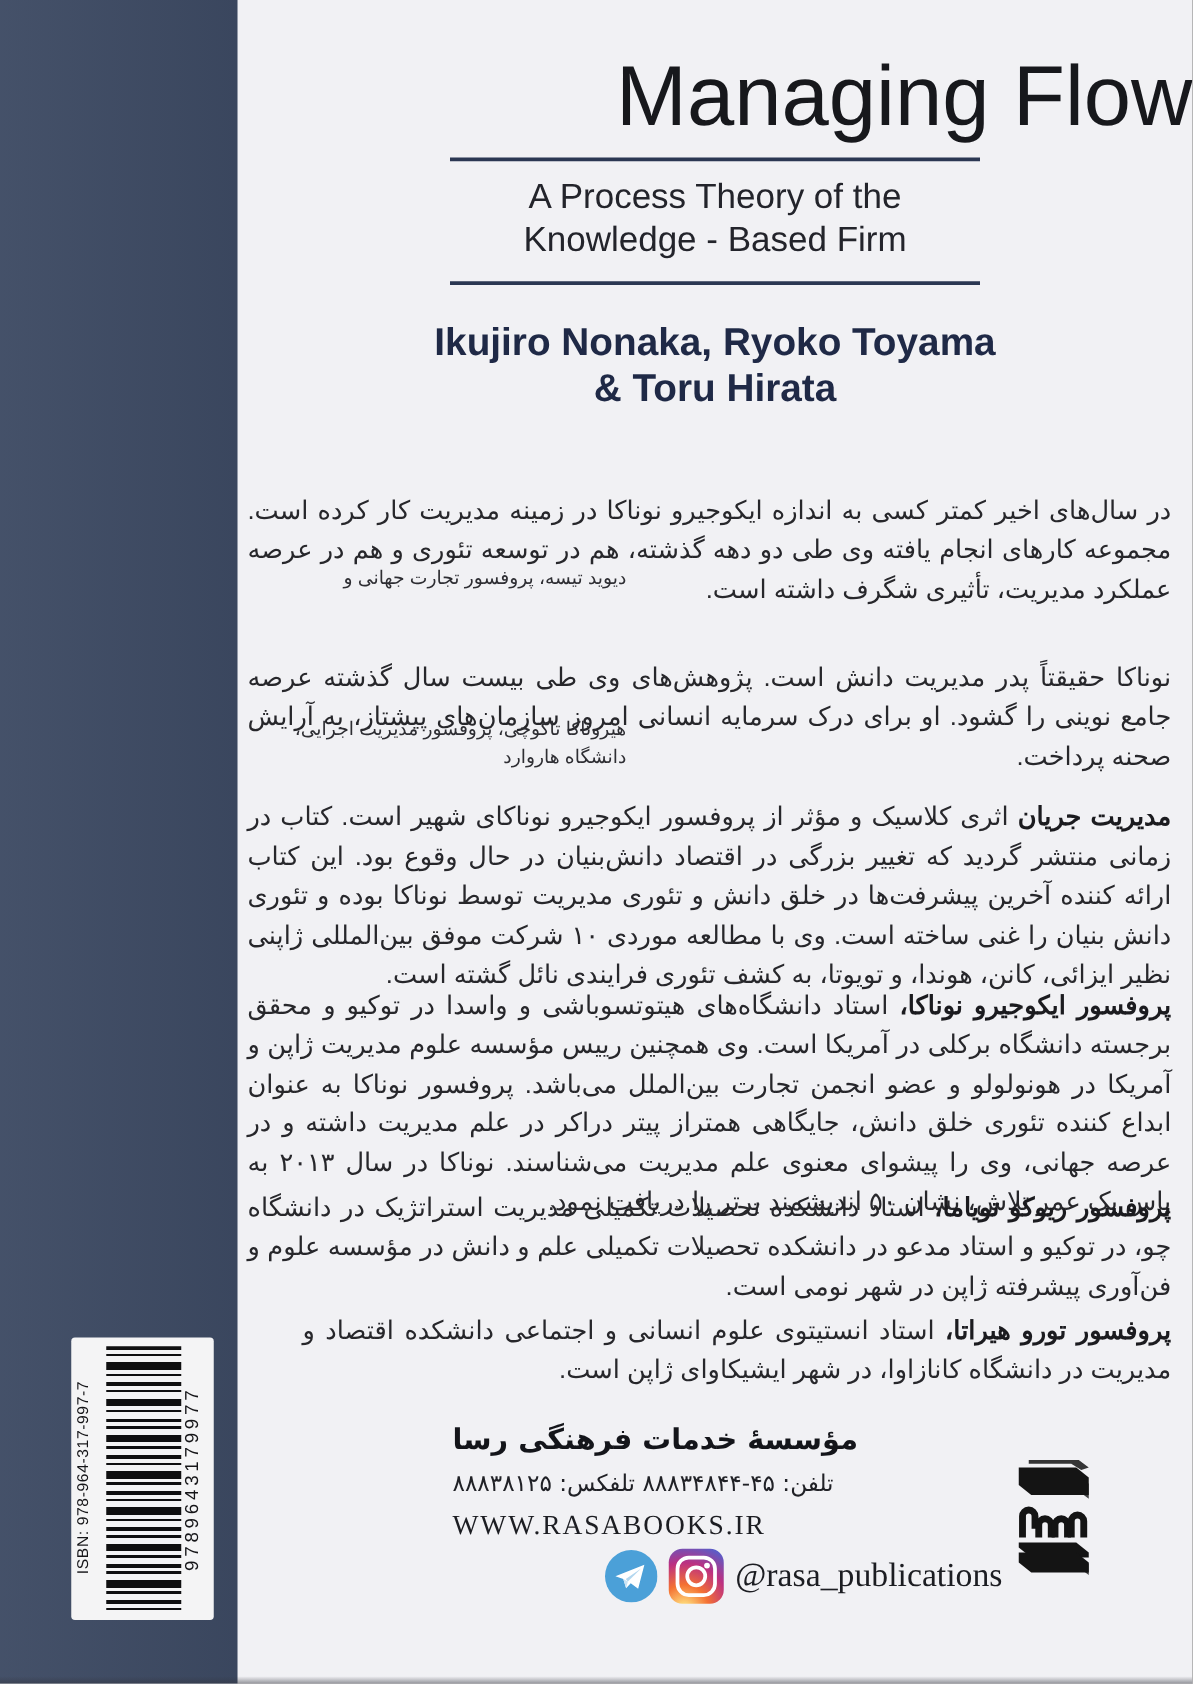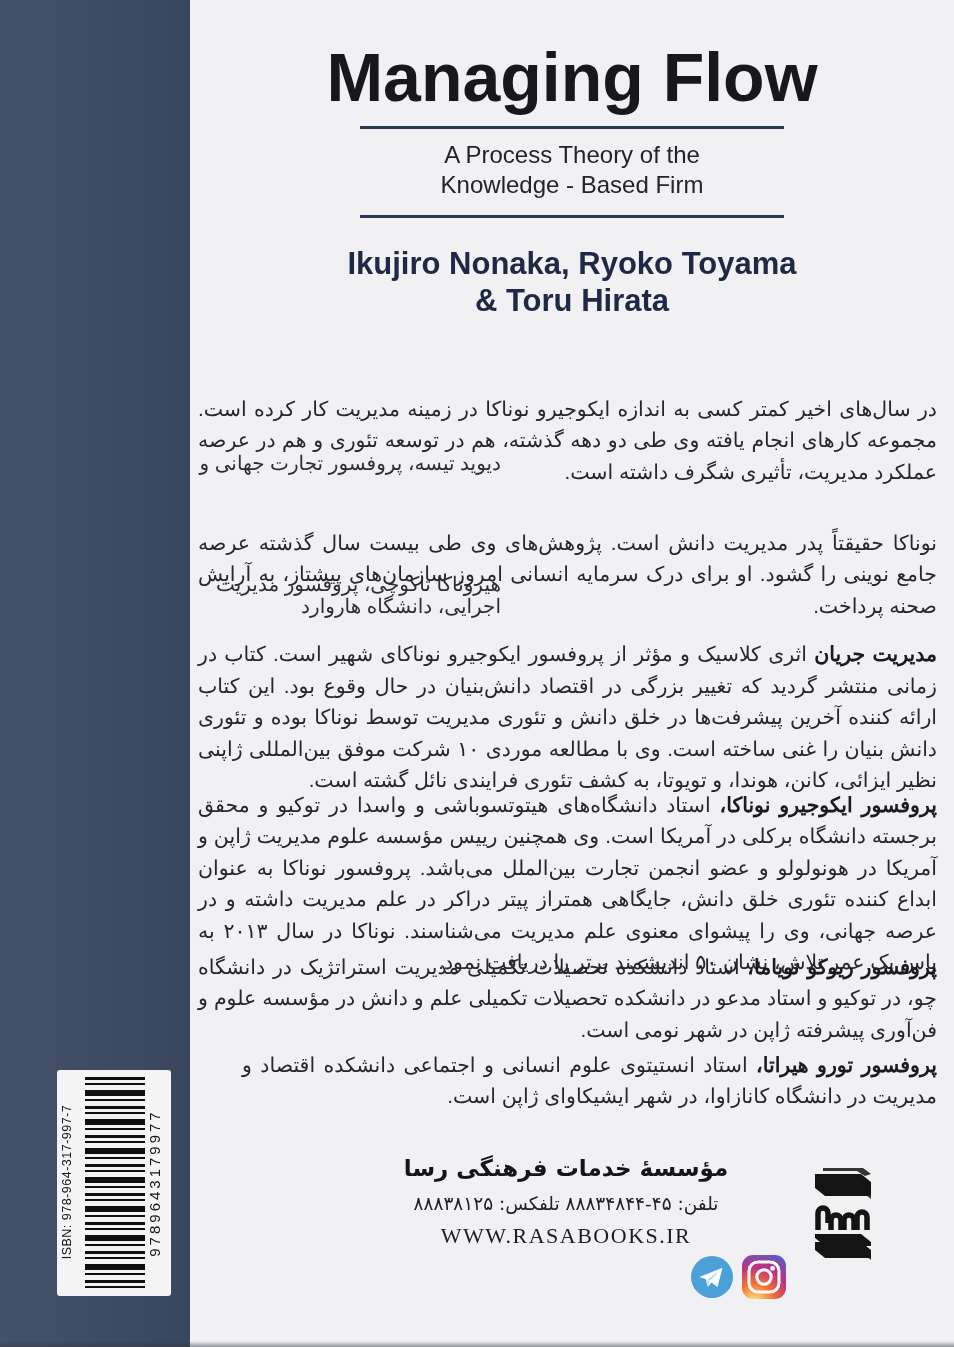--- a/index.html
+++ b/index.html
@@ -14,50 +14,50 @@
     background:#3d4a63;
     background-image:linear-gradient(90deg, rgba(255,255,255,.04), rgba(0,0,0,.05));
   }
   .bottom-edge {
     position:absolute; left:0; right:0; bottom:0; height:6px;
     background:linear-gradient(to bottom, rgba(0,0,0,0), rgba(50,52,62,.5));
   }
 
   
   .title-block { position:absolute; left:190px; right:0; top:42px; text-align:center; }
-  .book-title { font-weight:bold; font-size:68px; line-height:1.05; color:#17181c; letter-spacing:0; }
+  .book-title { font-weight:normal; font-size:68px; line-height:1.05; color:#17181c; letter-spacing:0;text-align:right; }
   .rule { width:424px; height:3px; background:#2b3752; margin:0 auto; }
   .rule-top { margin-top:13px; }
-  .subtitle { margin-top:11px; font-size:24px; line-height:1.22; color:#23242b; }
+  .subtitle { margin-top:11px; font-size:28px; line-height:1.22; color:#23242b; }
   .rule-bottom { margin-top:16px; }
   .authors { margin-top:27px; font-weight:bold; font-size:31px; line-height:1.2; color:#1f2946; }
 
   
   .fa-body {
     position:absolute; left:198px; right:17px; top:0; height:100%;
     direction:rtl; font-family:Liberation Sans, sans-serif; color:#27272b;
   }
   .fa-p {
     position:absolute; left:0; right:0;
     font-size:20.5px; line-height:31.5px; text-align:justify;
   }
   .fa-p b { color:#1b1b1f; }
   .fa-attr {
     position:absolute; left:0; right:436px;
-    font-size:20px; line-height:22px; text-align:right; color:#2e2e33;
+    font-size:15px; line-height:22px; text-align:right; color:#2e2e33;
   }
   .p1 { top:372px; } .a1 { top:452px; }
   .p2 { top:506px; } .a2 { top:573px; }
   .p3 { top:610px;margin-top:28px; }
   .p4 { top:768px; }
   .p5 { top:930px; }
   .p6 { top:1028px;margin-left:44px; }
 
   
-  .pub { position:absolute; top:1138px; right:168px; width:440px; text-align:center;margin-top:16px; }
+  .pub { position:absolute; top:1138px; right:152px; width:440px; text-align:left; }
   .pub-name { direction:rtl; font-family:"DejaVu Sans", sans-serif; font-weight:bold; font-size:23px; line-height:1.3; color:#14151a; }
   .pub-phone { direction:rtl; margin-top:8px; font-family:"DejaVu Sans", sans-serif; font-size:18.5px; line-height:1.3; color:#202126; }
   .pub-web { direction:ltr; margin-top:6px; font-family:"Liberation Serif", serif; font-size:22px; line-height:1.3; letter-spacing:1.5px; color:#1c1d22; }
   .social-row { margin-top:4px; display:flex; justify-content:flex-end; align-items:center; gap:9px; direction:ltr; }
   .social-handle { font-family:"Liberation Serif", serif; font-size:27px; color:#1c1d22; }
   .tg { width:42px; height:42px; border-radius:50%; display:inline-block; }
   .ig {
     width:44px; height:44px; border-radius:11px; display:inline-flex; align-items:center; justify-content:center;
     background:radial-gradient(circle at 28% 110%, #fed576 8%, #f47133 34%, #bc3081 64%, #4c63d2 96%);
   }
@@ -150,20 +150,21 @@
           <path d="M20.9 28.8 L33 17 l-14 9.6 z" fill="#b3d7ef"></path>
         </svg>
       </span>
       <span class="ig">
         <svg width="44" height="44" viewBox="0 0 44 44">
           <rect x="7" y="7" width="30" height="30" rx="9" fill="none" stroke="#ffffff" stroke-width="3"></rect>
           <circle cx="22" cy="22" r="7.2" fill="none" stroke="#ffffff" stroke-width="3"></circle>
           <circle cx="30.6" cy="13.4" r="2.3" fill="#ffffff"></circle>
         </svg>
       </span>
+      <span class="social-handle">@rasa_publications</span>
     </div>
   </div>
 
   <div class="logo">
     <svg width="66" height="96" viewBox="0 0 66 96">
       <g fill="#141414">
         <path d="M14 2 h40 l8 6 -6 2 -8-5 h-34 z" opacity=".85"></path>
         <path d="M6 8 h46 l10 8 v14 h-46 l-10 -8 z"></path>
         <path d="M58 18 l4 3 v12 l-4 -3 z" opacity=".8"></path>
       </g>

